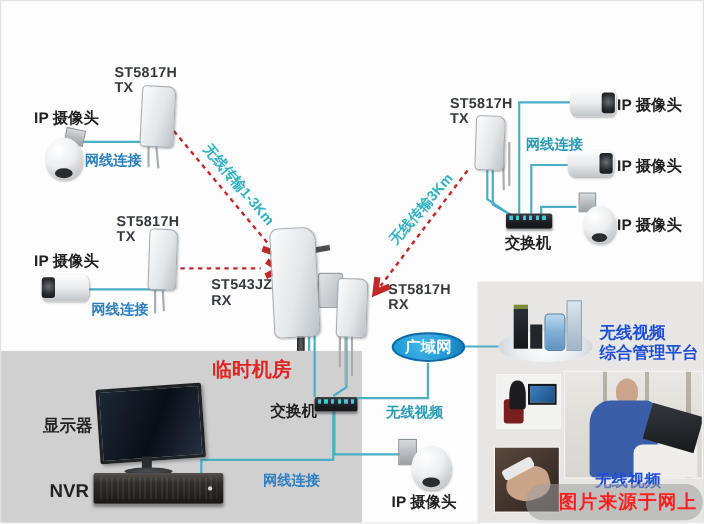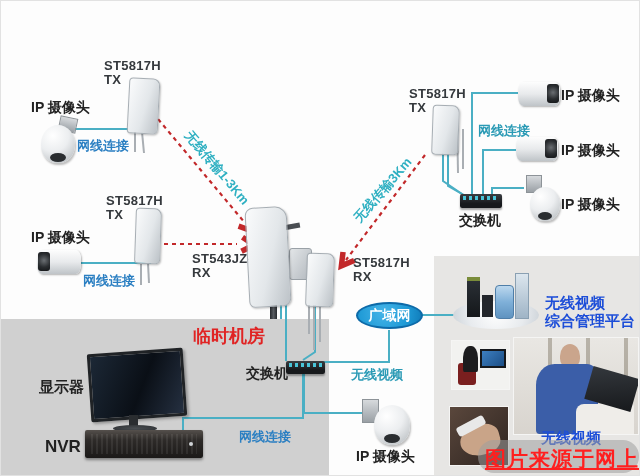--- a/index.html
+++ b/index.html
@@ -40,22 +40,22 @@
     box-shadow:1px 1px 2px rgba(0,0,0,.3);}
   .bullet-lens{position:absolute;top:2px;width:12px;height:19px;border-radius:3px;
     background:radial-gradient(circle at 50% 45%,#6a6e72 0%,#2a2d30 55%,#121416 100%);}
   .switch-box{position:absolute;background:linear-gradient(180deg,#3a3d41 0%,#17191c 70%);
     border-radius:2px;box-shadow:0 2px 2px rgba(0,0,0,.35);}
   .switch-ports{position:absolute;left:3px;right:3px;top:2px;height:4px;
     background:repeating-linear-gradient(90deg,#49c4d8 0 3px,transparent 3px 6px);}
   .photo{position:absolute;overflow:hidden;box-shadow:0 0 0 1px rgba(255,255,255,.6);}
   .wm-band{position:absolute;left:477px;top:439px;width:161px;height:33px;border-radius:16px;
     background:rgba(158,158,158,.55);z-index:30;}
-  .wm-text{position:absolute;left:484px;top:444px;font-size:21px;font-weight:bold;
-    color:#ff1f1f;z-index:31;letter-spacing:1px;white-space:nowrap;text-decoration:underline;}
+  .wm-text{position:absolute;left:507px;top:444px;font-size:17px;font-weight:bold;
+    color:#ff1f1f;z-index:31;letter-spacing:1px;white-space:nowrap;}
 </style>
 </head>
 <body>
 
 <div id="canvas">
 
   <div class="panel panel-left"></div>
   <div class="panel panel-right"></div>
 
 

